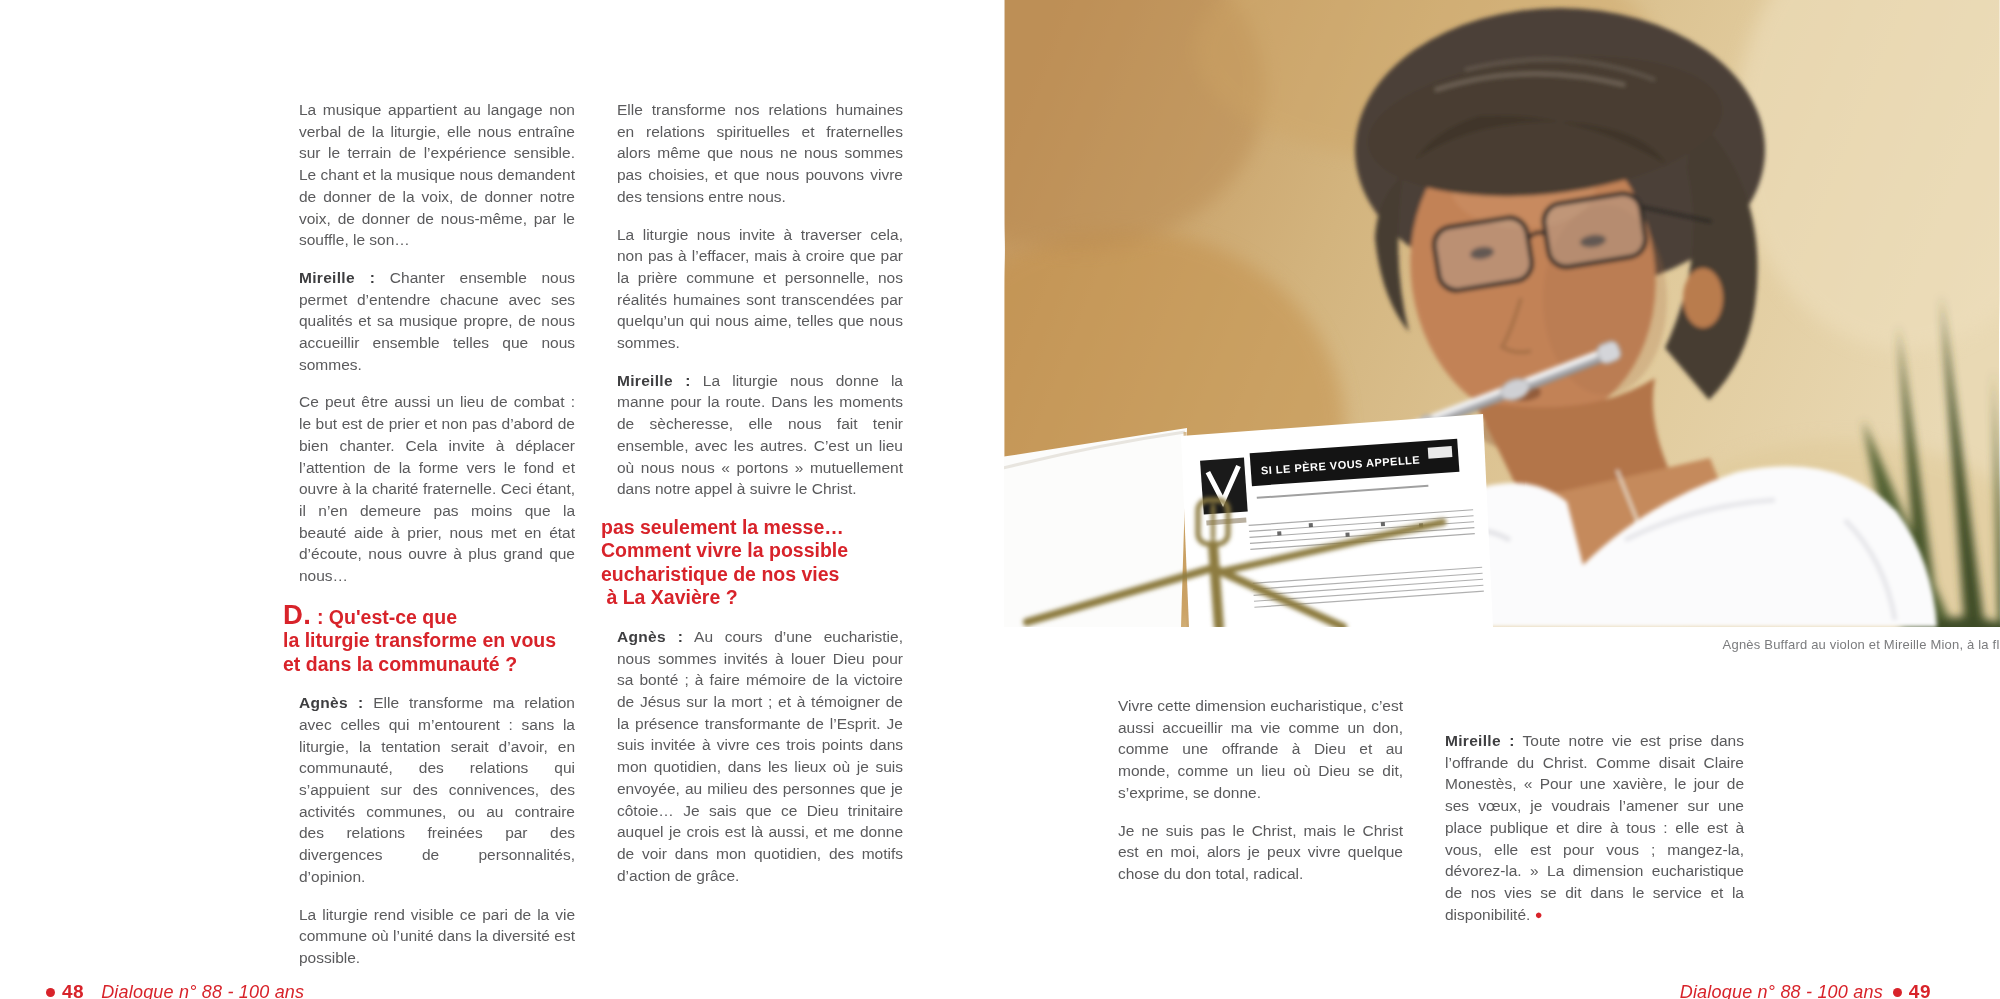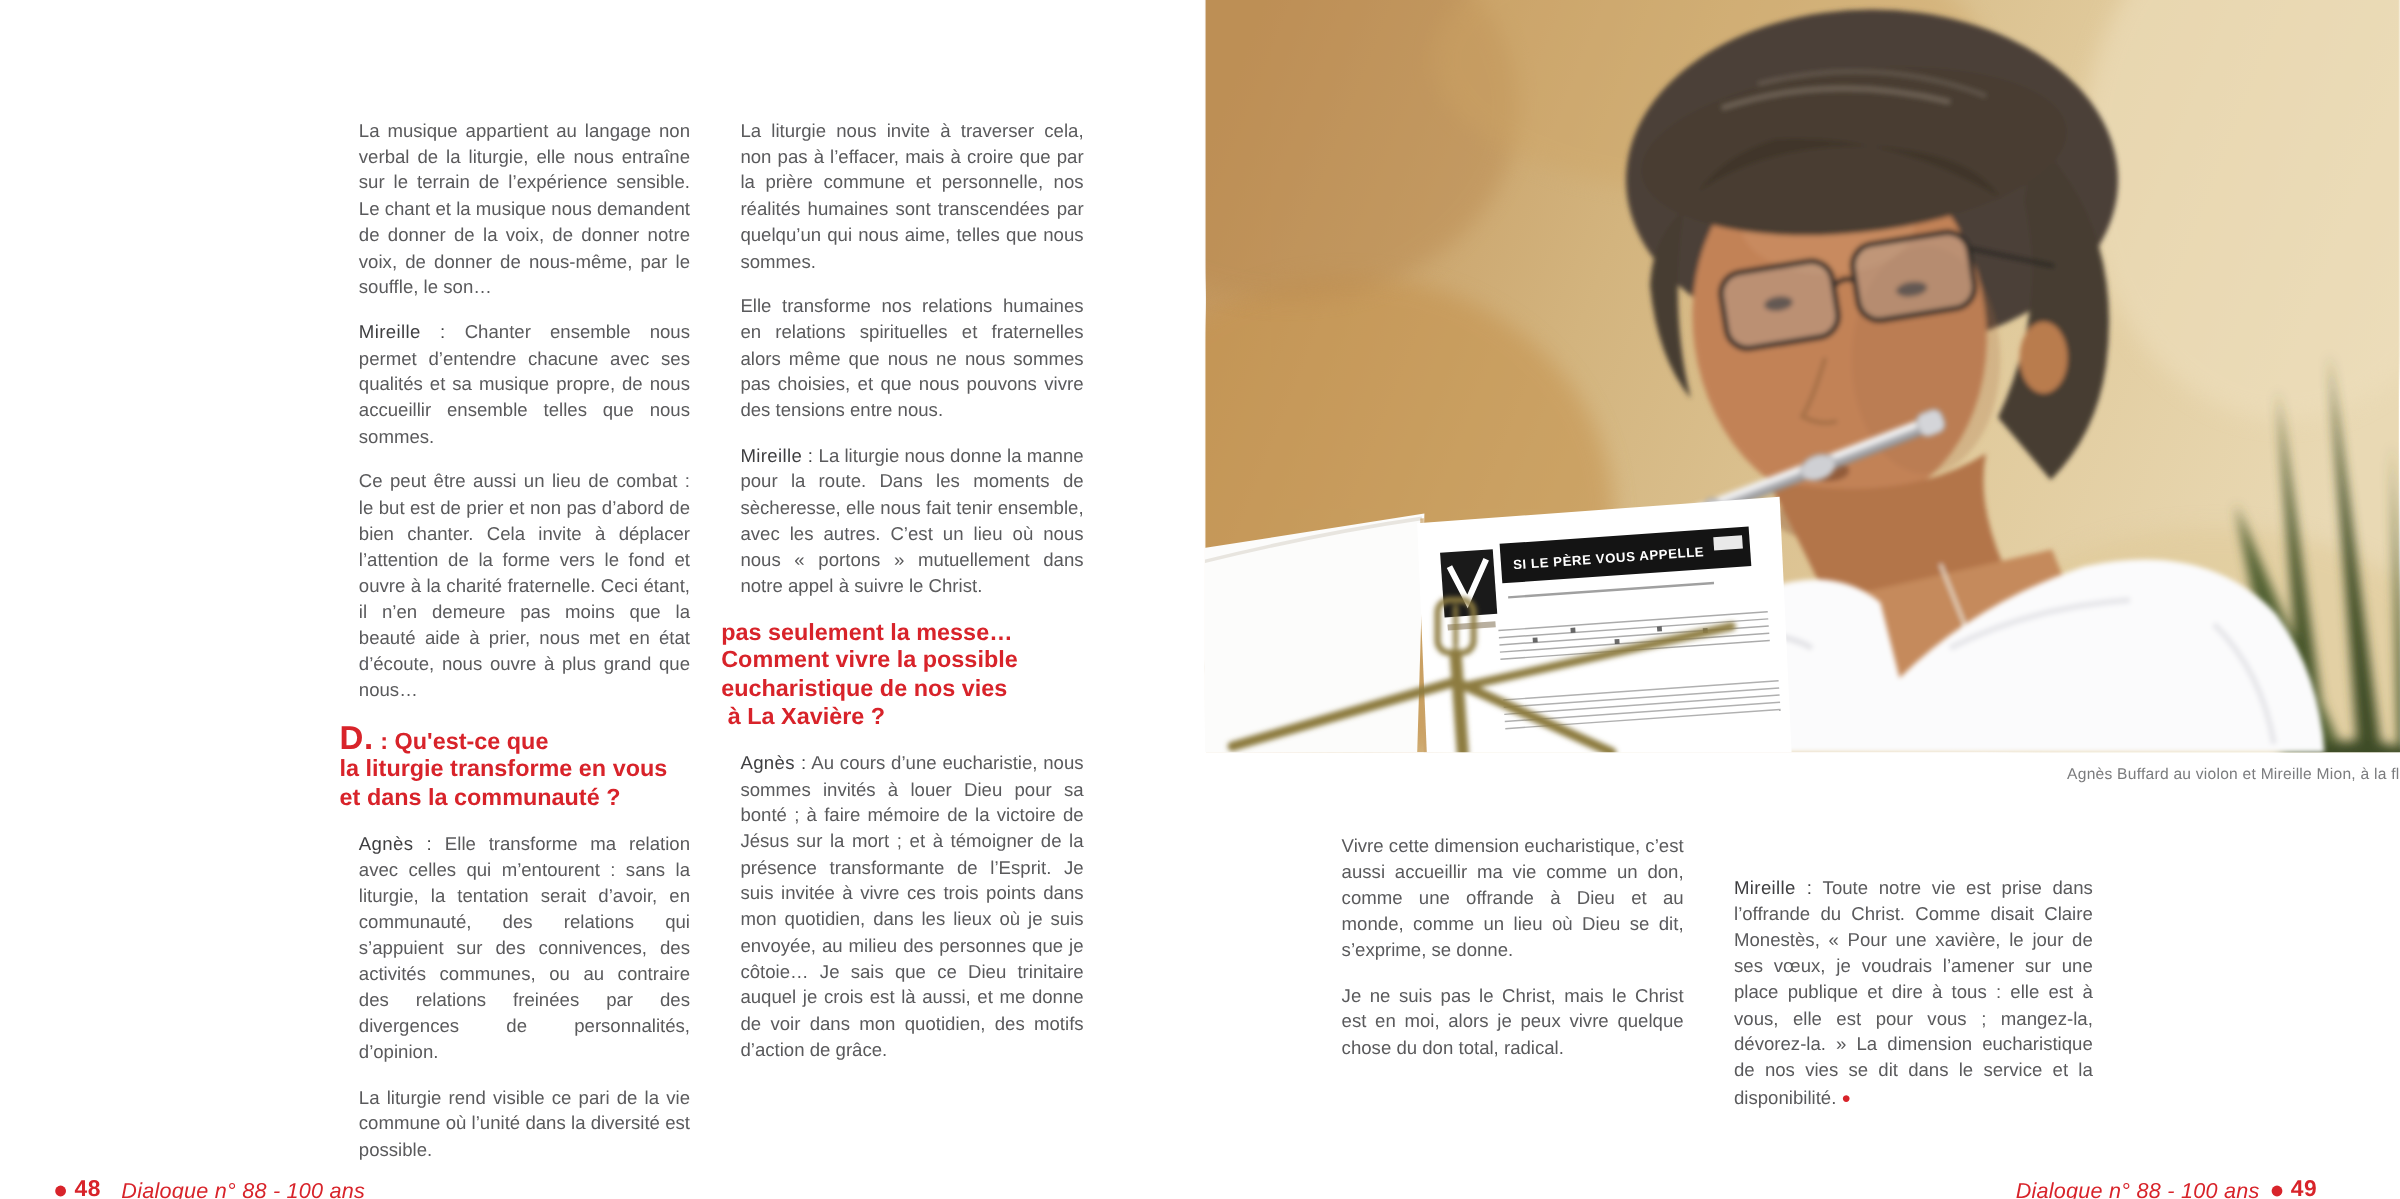--- a/index.html
+++ b/index.html
@@ -8,21 +8,21 @@
   .spread{position:absolute;inset:0;width:2000px;height:999px;background:#fff;}
   .col{position:absolute;color:var(--body);font-size:15.5px;line-height:21.7px;text-align:justify;}
   .col p{margin:16px;}
   .leftcol1{left:283px;top:83px;width:308px;}
   .leftcol2{left:601px;top:83px;width:318px;}
   .rightcol1{left:1102px;top:679px;width:317px;}
   .rightcol2{left:1429px;top:714px;width:331px;}
   .mt51{margin-top:51px;}  .mt12{margin-top:12px;}  .mt22{margin-top:22px;}
   .mt30{margin-top:30px;}  .mt70{margin-top:70px;}  .mt42{margin-top:42px;}
   .mt31{margin-top:31px;}  .mt44{margin-top:44px;}
-  .speaker{font-weight:normal;color:var(--dark);letter-spacing:.3px;}
+  .speaker{font-weight:bold;color:var(--dark);letter-spacing:.3px;}
   .qh{color:var(--red);font-weight:bold;font-size:19.5px;line-height:23.5px;margin:0;text-align:left;}
   .qh .line{display:block;white-space:pre-wrap;}
   .dl{font-size:27.5px;line-height:23px;letter-spacing:.5px;}
   .enddot{color:var(--red);font-size:13px;vertical-align:1px;}
   .photo{position:absolute;left:1004px;top:0;width:996px;height:627px;overflow:hidden;}
   .caption{position:absolute;left:1472px;top:637px;width:550px;text-align:right;font-size:13px;color:#7b7c7e;letter-spacing:.2px;}
   .footer{position:absolute;top:949px;display:flex;align-items:center;color:var(--red);margin-top:32px;}
   .footer-left{left:46px;}
   .footer-right{right:62px;}
   .pgdot{width:9px;height:9px;border-radius:50%;background:var(--red);display:inline-block;}
@@ -41,22 +41,22 @@
     <h2 class="qh mt22">
       <span class="line"><span class="dl">D.</span><span> : Qu'est-ce que</span></span>
       <span class="line">la liturgie transforme en vous</span>
       <span class="line">et dans la communauté ?</span>
     </h2>
     <p class="mt30"><span class="speaker">Agnès :</span> <span>Elle transforme ma relation avec celles qui m’entourent : sans la liturgie, la tentation serait d’avoir, en communauté, des relations qui s’appuient sur des connivences, des activités communes, ou au contraire des relations freinées par des divergences de personnalités, d’opinion.</span></p>
     <p class="mt12">La liturgie rend visible ce pari de la vie commune où l’unité dans la diversité est possible.</p>
   </div>
 
   <div class="col leftcol2">
+    <p>Elle transforme nos relations humaines en relations spirituelles et fraternelles alors même que nous ne nous sommes pas choisies, et que nous pouvons vivre des tensions entre nous.</p>
     <p>La liturgie nous invite à traverser cela, non pas à l’effacer, mais à croire que par la prière commune et personnelle, nos réalités humaines sont transcendées par quelqu’un qui nous aime, telles que nous sommes.</p>
-    <p>Elle transforme nos relations humaines en relations spirituelles et fraternelles alors même que nous ne nous sommes pas choisies, et que nous pouvons vivre des tensions entre nous.</p>
     <p class="mt70"><span class="speaker">Mireille :</span> <span>La liturgie nous donne la manne pour la route. Dans les moments de sècheresse, elle nous fait tenir ensemble, avec les autres. C’est un lieu où nous nous « portons » mutuellement dans notre appel à suivre le Christ.</span></p>
     <h2 class="qh mt42">
       <span class="line">pas seulement la messe…</span>
       <span class="line">Comment vivre la possible</span>
       <span class="line">eucharistique de nos vies</span>
       <span class="line"> à La Xavière ?</span>
     </h2>
     <p class="mt31"><span class="speaker">Agnès :</span> <span>Au cours d’une eucharistie, nous sommes invités à louer Dieu pour sa bonté ; à faire mémoire de la victoire de Jésus sur la mort ; et à témoigner de la présence transformante de l’Esprit. Je suis invitée à vivre ces trois points dans mon quotidien, dans les lieux où je suis envoyée, au milieu des personnes que je côtoie… Je sais que ce Dieu trinitaire auquel je crois est là aussi, et me donne de voir dans mon quotidien, des motifs d’action de grâce.</span></p>
   </div>
 

